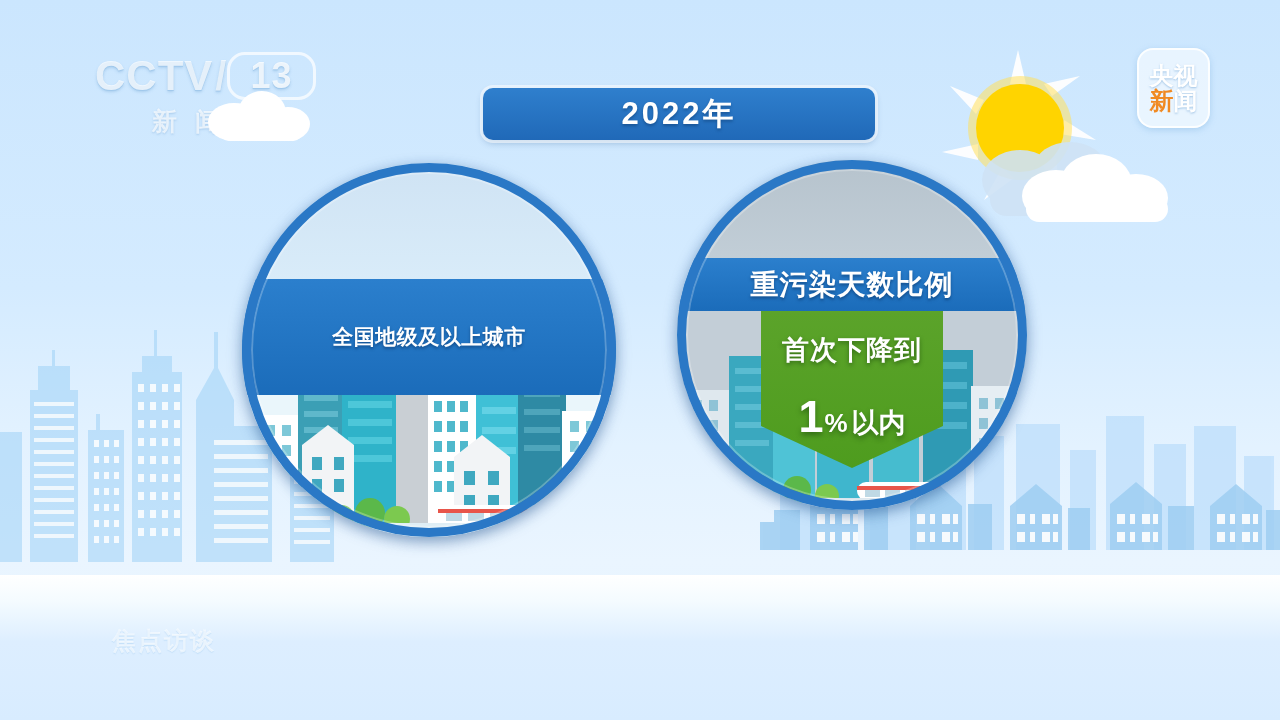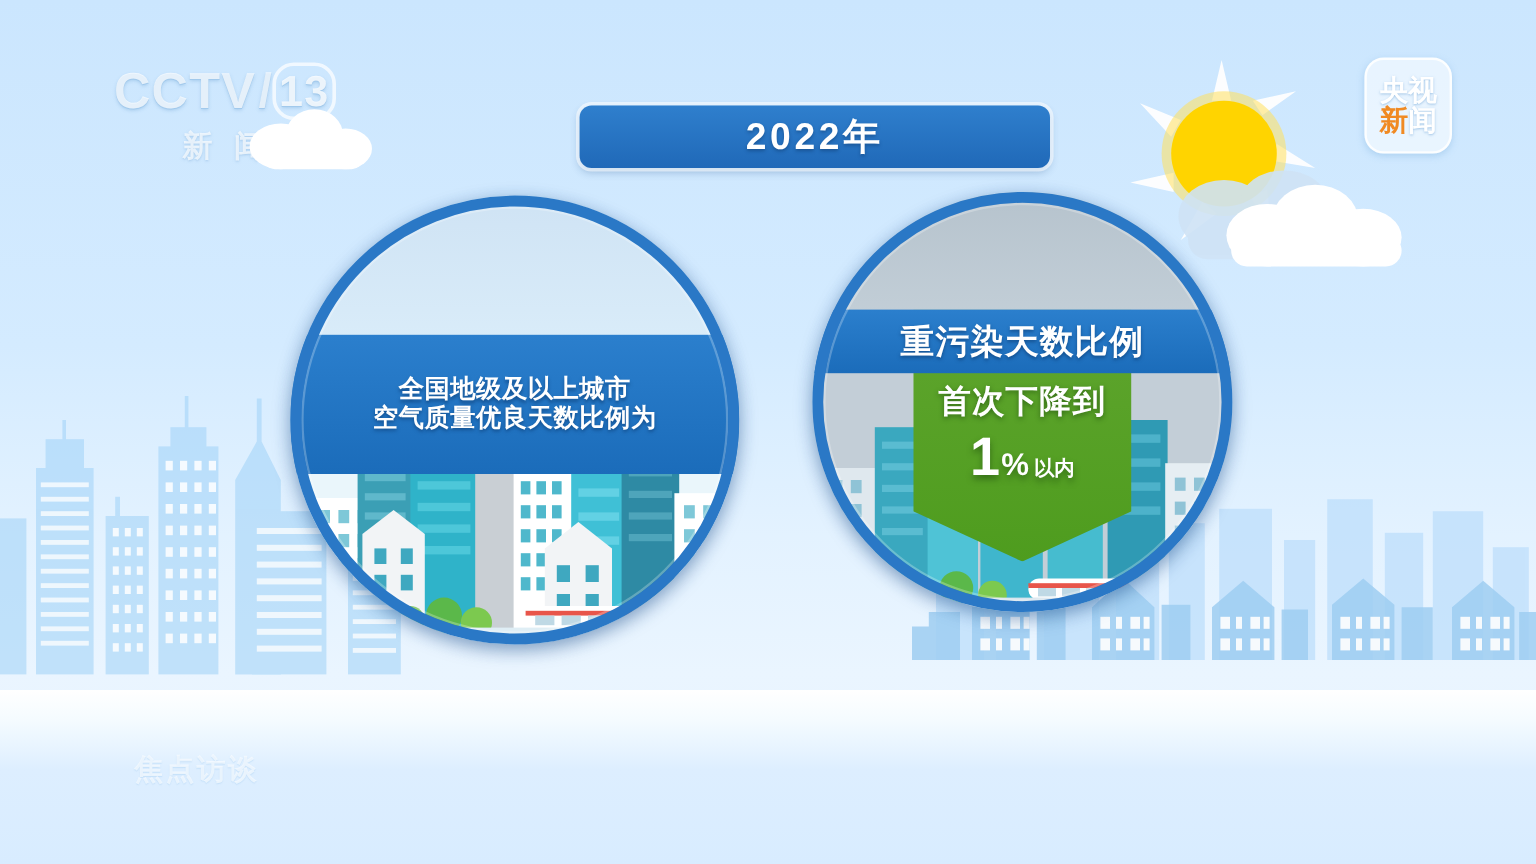--- a/index.html
+++ b/index.html
@@ -77,43 +77,44 @@
 
   
   .city-scene { position:absolute; left:0; right:0; bottom:0; top:0; }
 
   
   .green-banner {
     position:absolute; left:24%; width:52%; top:28%; height:60%;
     background:linear-gradient(180deg, rgba(130,185,70,.88) 0%, #5ba32a 26%, #4e9c1e 100%);
     clip-path:polygon(0 0, 100% 0, 100% 80%, 50% 100%, 0 80%);
     display:flex; flex-direction:column; align-items:center;
-    padding-top:58px;
+    padding-top:74px;
+    gap:20px;
   }
   .green-banner .g-line {
     color:#ffffff; font-size:27px; font-weight:bold; letter-spacing:1px;
     text-shadow:0 2px 4px rgba(20,60,10,.55); white-space:nowrap;
   }
   .green-num {
     margin-top:6px; color:#ffffff; font-weight:bold; font-size:45px; line-height:1;
     text-shadow:0 3px 5px rgba(20,60,10,.5); display:flex; align-items:baseline;
   }
   .green-num .pct { font-size:26px; margin-left:1px; }
-  .green-num .suffix { font-size:17px; margin-left:4px; }
+  .green-num .suffix { font-size:27px; margin-left:4px; }
 
   
   .cctv-logo { position:absolute; left:78px; top:52px; width:200px; height:92px; }
   .cctv-main {
     font-size:42px; font-weight:bold; letter-spacing:1px;
     color:rgba(255,255,255,.72);
     text-shadow:0 1px 0 rgba(160,200,235,.9), 0 2px 3px rgba(120,170,215,.45);
     display:flex; align-items:center;margin-left:17px;
   }
   .cctv-13 {
-    margin-left:4px; font-size:36px; padding:0 2px;
+    margin-left:4px; font-size:36px; padding:0 20px;
     border:3px solid rgba(255,255,255,.72); border-radius:18px;
     color:rgba(255,255,255,.8);
   }
   .cctv-slash { font-size:40px; color:rgba(255,255,255,.7); margin:0 -4px 0 2px; }
   .cctv-sub {
     margin-top:5px; font-size:25px; font-weight:bold; letter-spacing:18px;
     color:rgba(255,255,255,.7); text-align:center; padding-left:34px;
     text-shadow:0 1px 2px rgba(130,175,220,.5);
   }
 
@@ -479,21 +480,20 @@
       <rect x="196" y="342" width="110" height="19" rx="9" fill="#ffffff"></rect>
       <rect x="196" y="346" width="110" height="4" fill="#e8554a"></rect>
       <rect x="204" y="350" width="16" height="8" fill="#bfd9e5"></rect>
       <rect x="226" y="350" width="16" height="8" fill="#bfd9e5"></rect>
       <rect x="248" y="350" width="16" height="8" fill="#bfd9e5"></rect>
     </g>
     <rect x="0" y="360" width="374" height="14" fill="#dfeef5"></rect>
   </svg>
   <div class="info-band" id="band-left">
     <div class="band-line">全国地级及以上城市</div>
-    <div class="band-line">空气质量优良天数比例为</div>
   </div>
 </div>
 <div class="circle-ring" id="ring-left"></div>
 
 <div class="circle" id="circle-right">
   <div class="sky-hazy"></div>
   <svg class="city-scene" viewBox="0 0 350 350" preserveAspectRatio="none">
     <rect x="0" y="150" width="350" height="200" fill="#c3ced7"></rect>
     <g>
       <rect x="8" y="230" width="48" height="110" fill="#dfe8ee"></rect>

